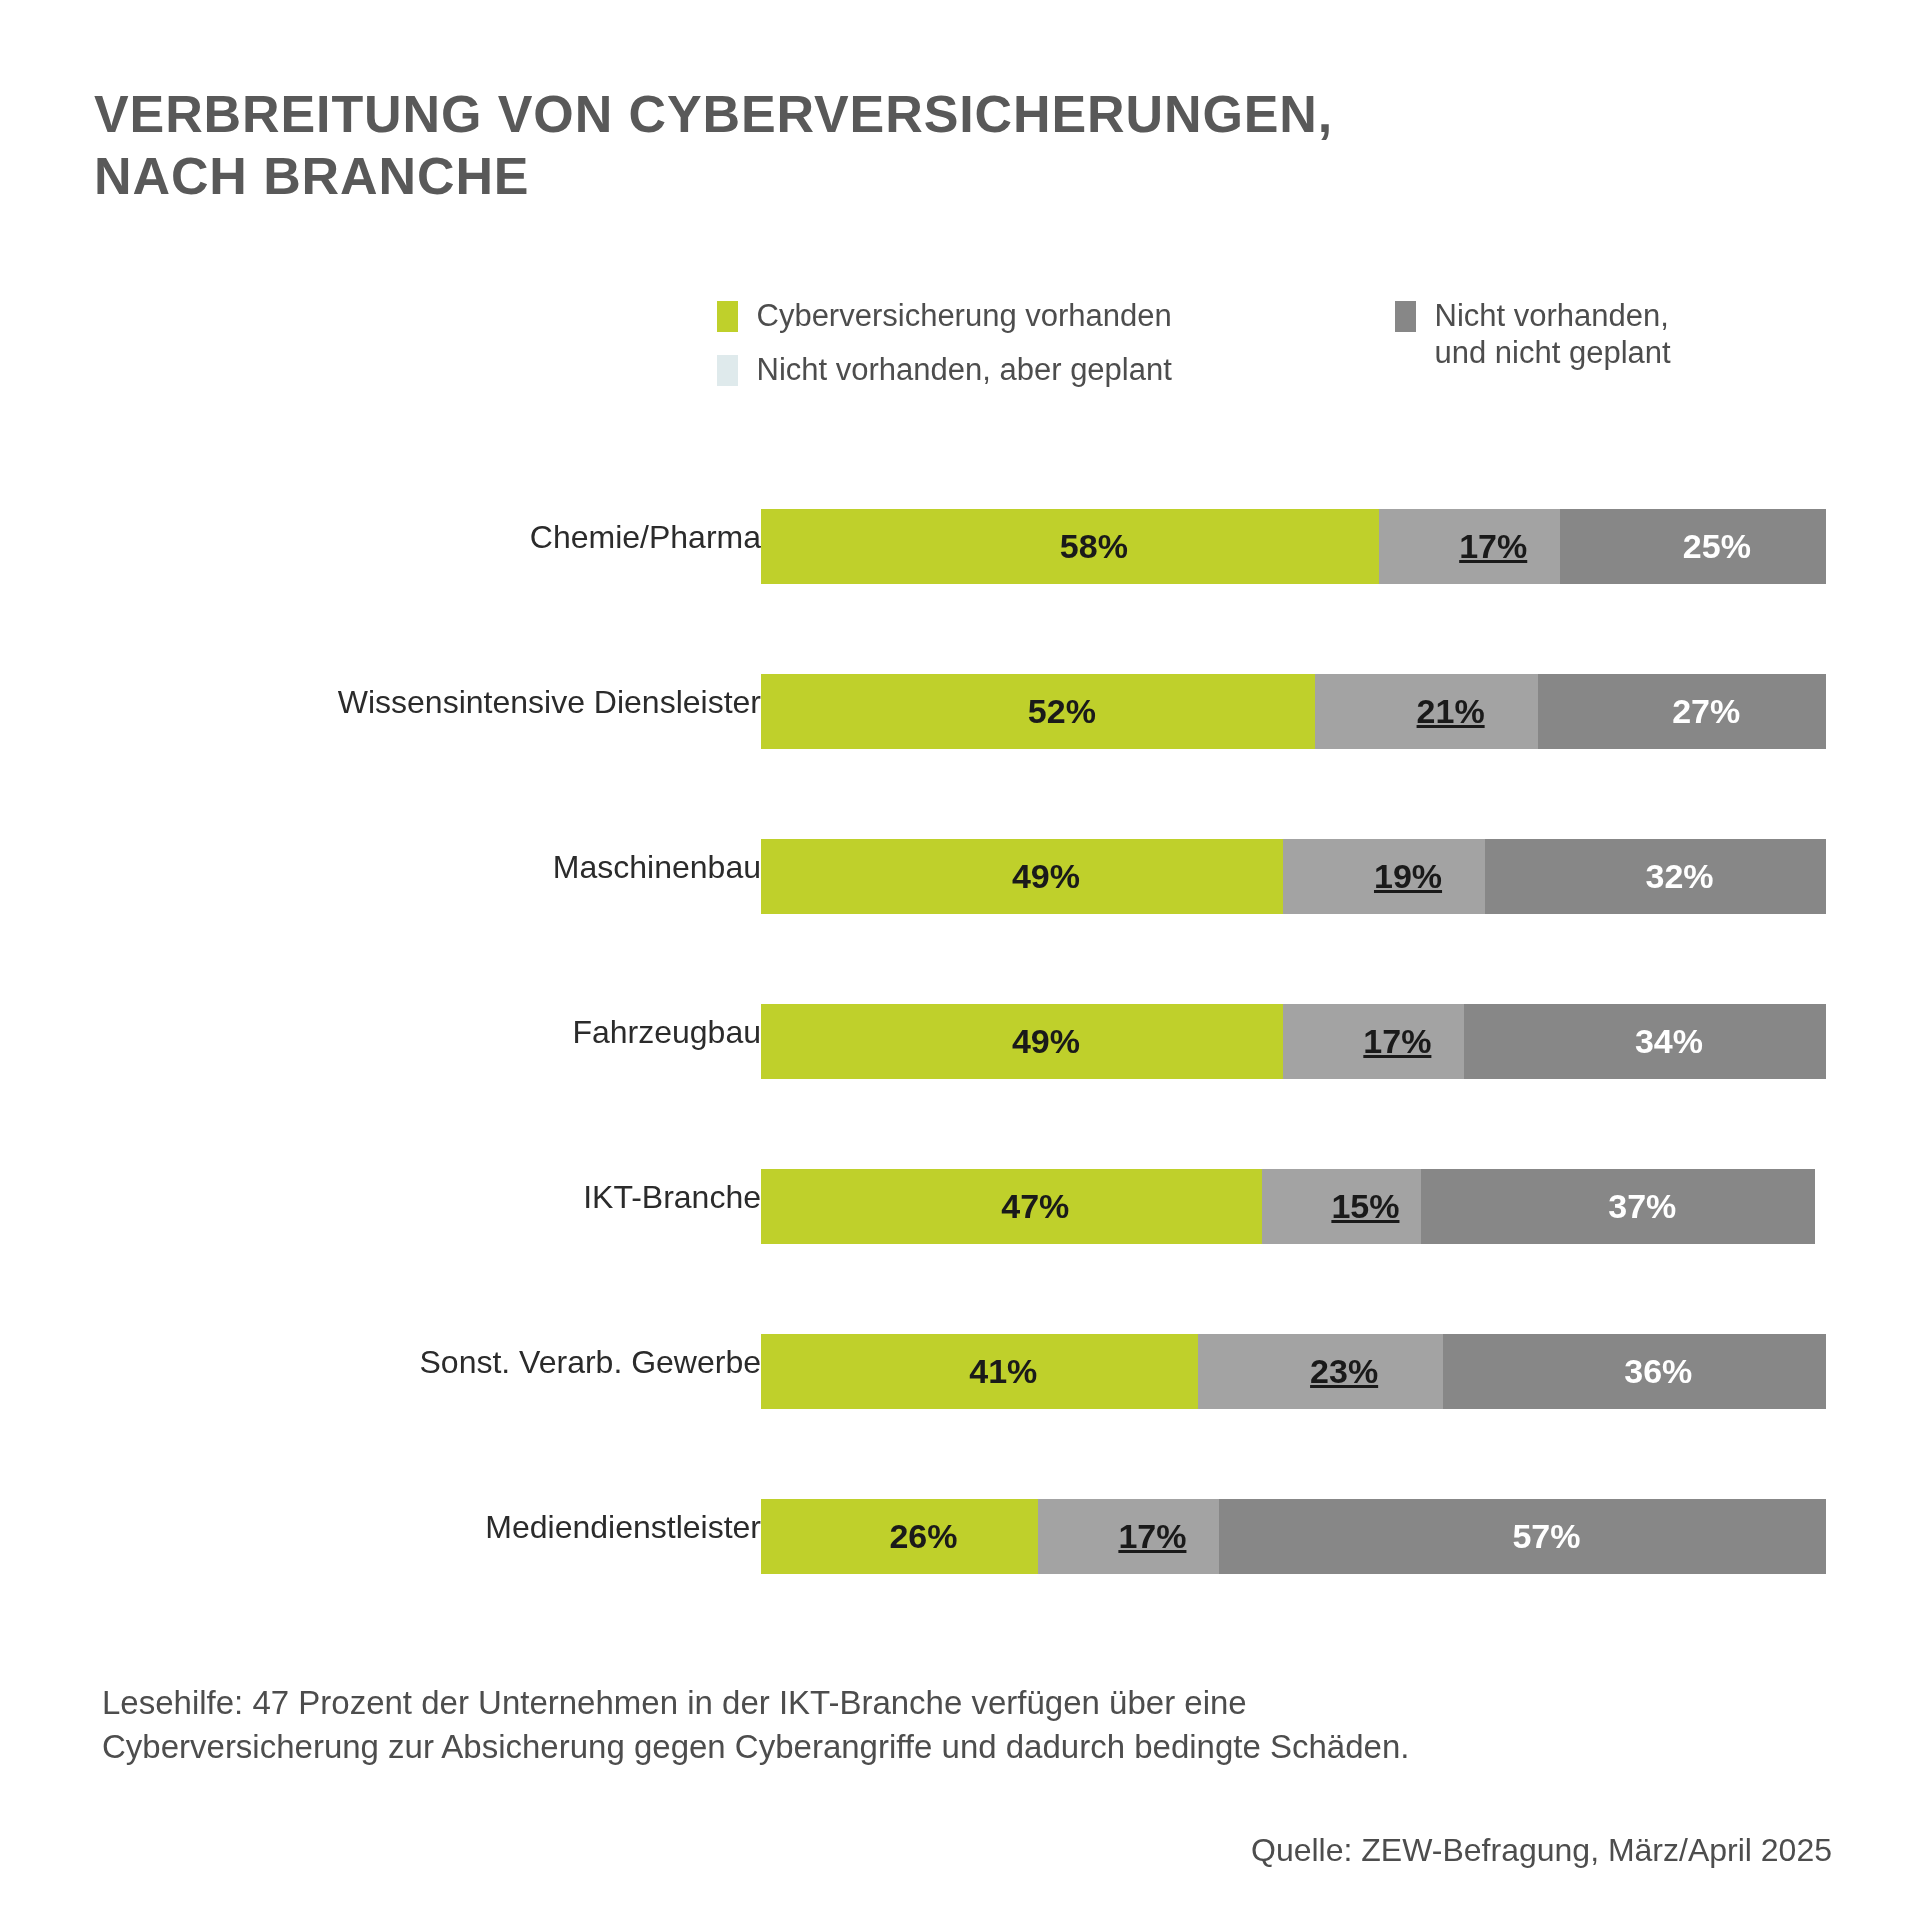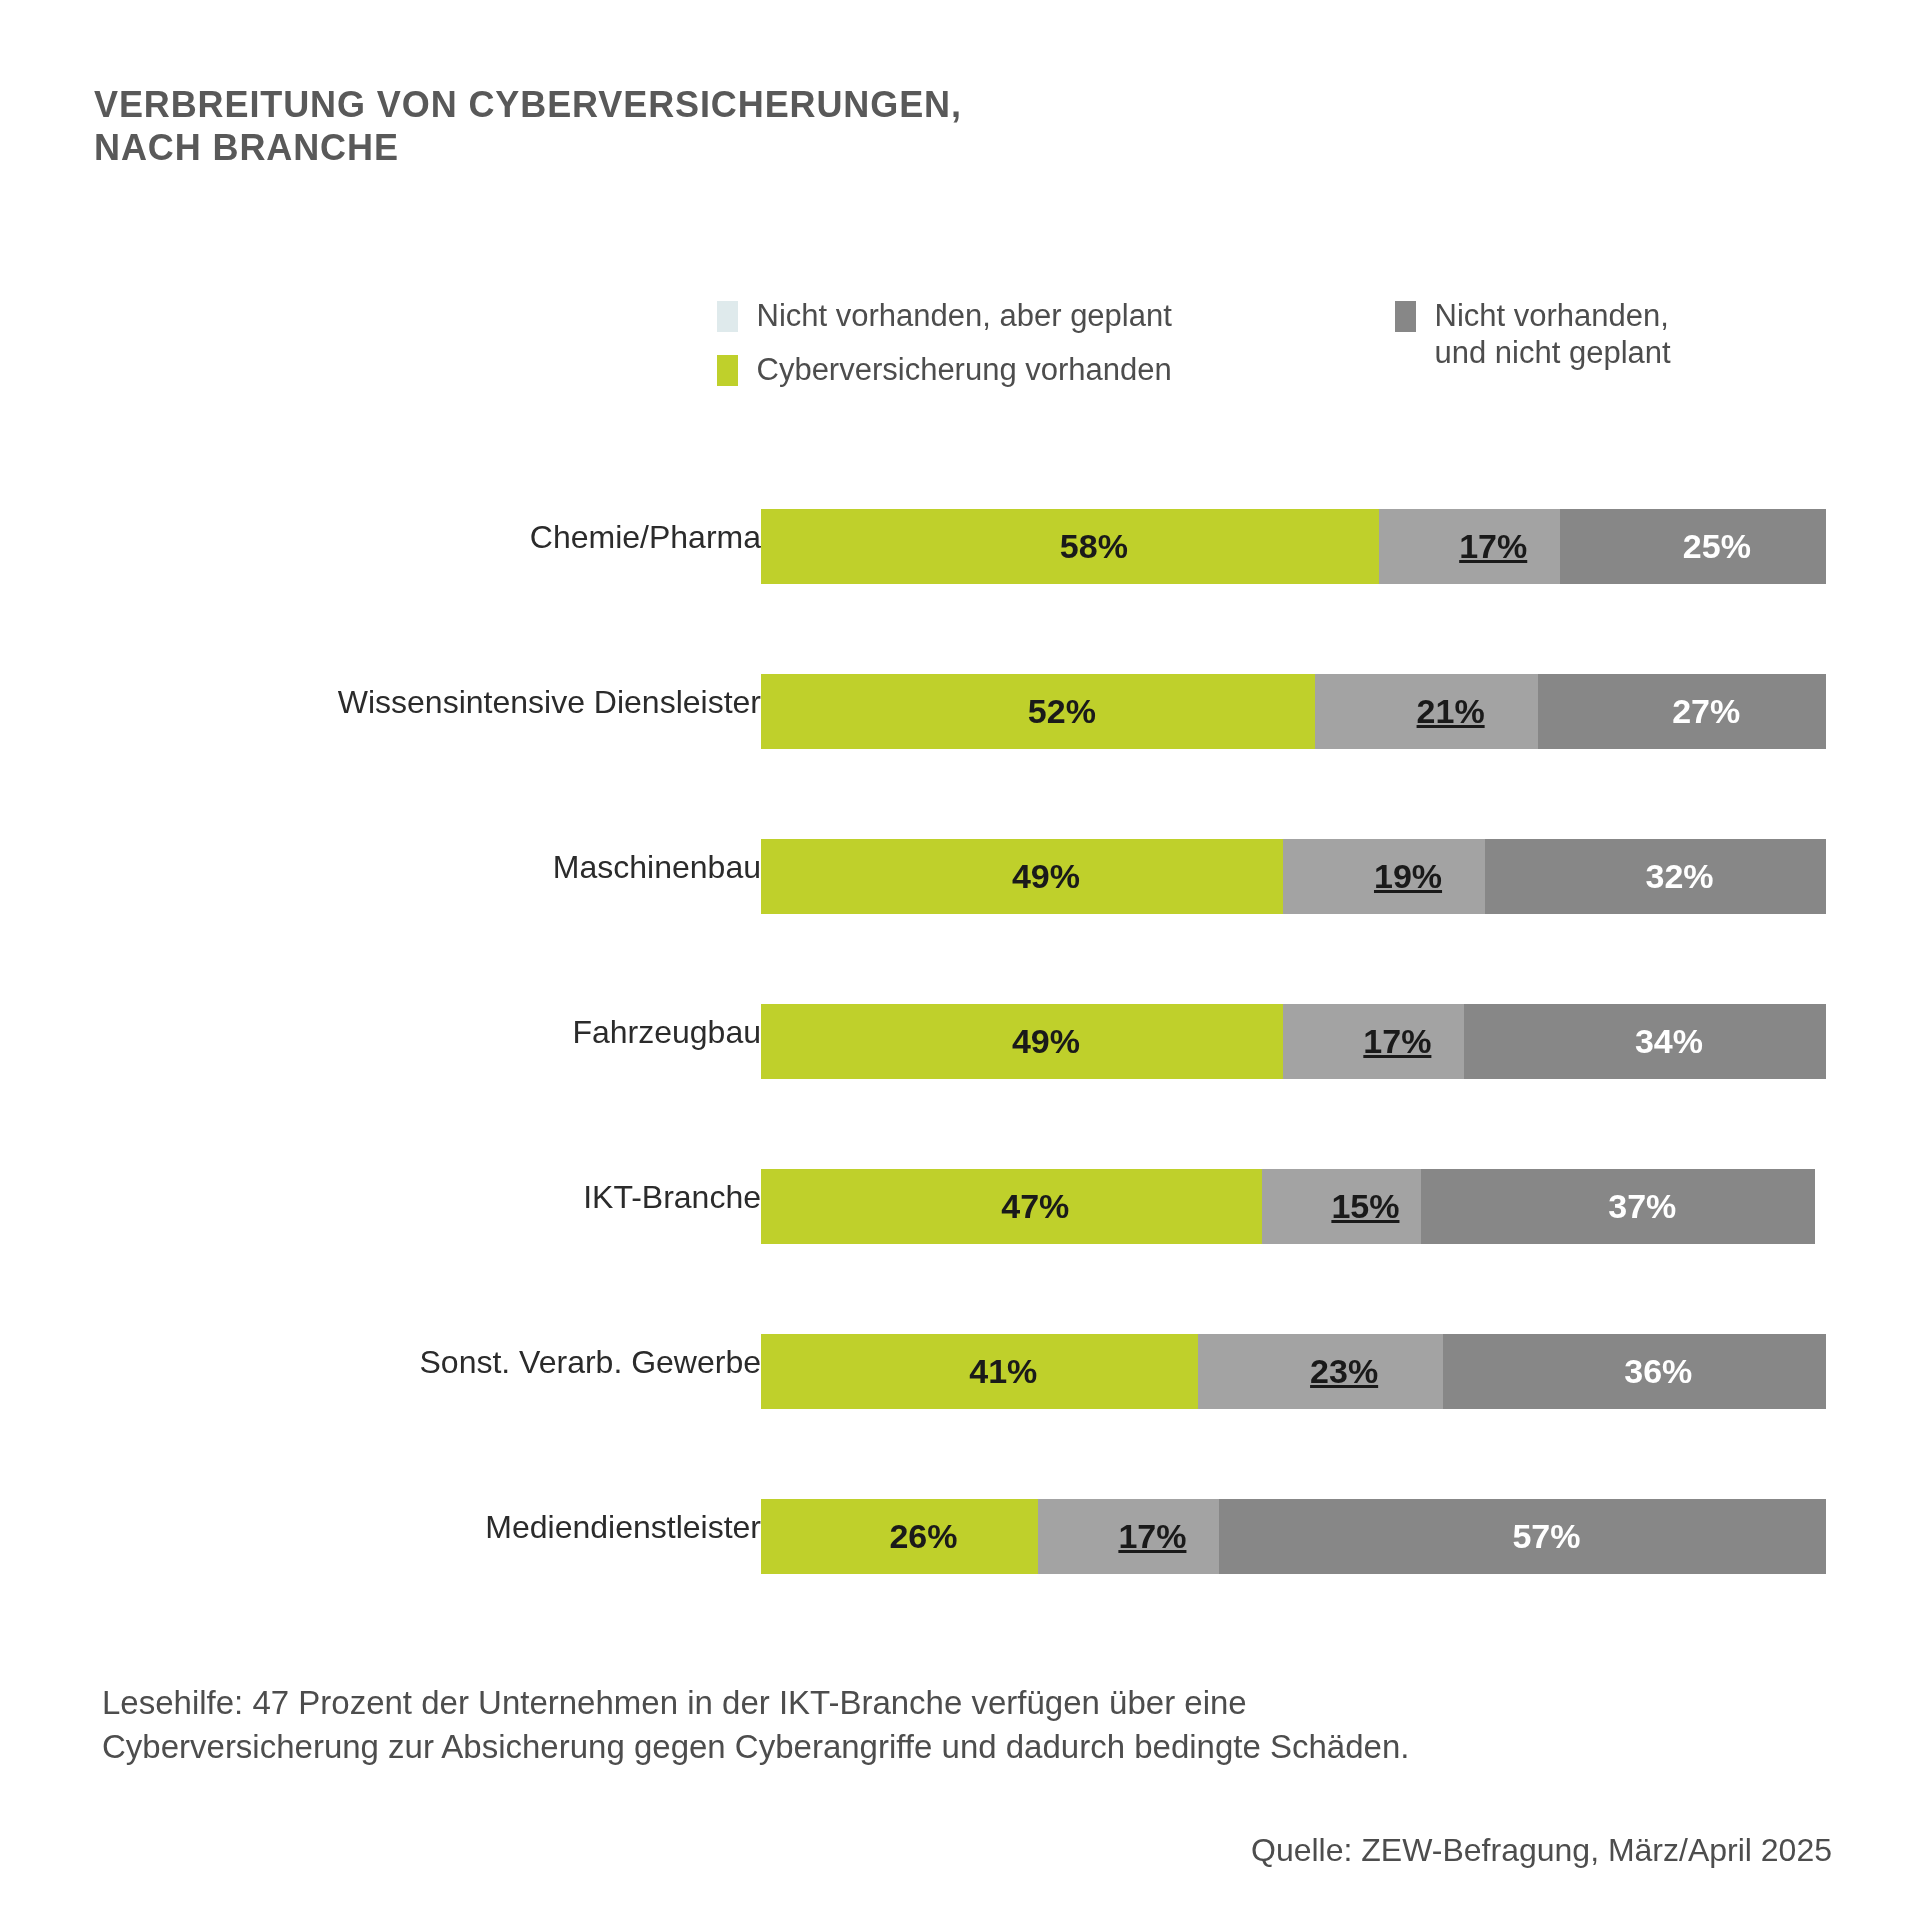--- a/index.html
+++ b/index.html
@@ -21,21 +21,21 @@
     box-sizing: border-box;
     padding: 0;
   }
 
   
   .title {
     position: absolute;
     left: 94px;
     top: 83px;
     width: 1541px;
-    font-size: 36px;
+    font-size: 52px;
     font-weight: bold;
     letter-spacing: 0.9px;
     line-height: 1.20;
     color: #595959;
     text-transform: uppercase;
   }
   .title .line2 { display: block; }
 
   
   .legend {
@@ -144,26 +144,26 @@
 <div class="page">
 
   <div class="title">
     <span>VERBREITUNG VON CYBERVERSICHERUNGEN,</span>
     <span class="line2">NACH BRANCHE</span>
   </div>
 
   <div class="legend">
     <div class="legend-col-left">
       <div class="legend-item">
+        <span class="legend-swatch sw-green"></span>
+        <span class="legend-label">Cyberversicherung vorhanden</span>
+      </div>
+      <div class="legend-item">
         <span class="legend-swatch sw-light"></span>
         <span class="legend-label">Nicht vorhanden, aber geplant</span>
-      </div>
-      <div class="legend-item">
-        <span class="legend-swatch sw-green"></span>
-        <span class="legend-label">Cyberversicherung vorhanden</span>
       </div>
     </div>
     <div class="legend-col-right">
       <div class="legend-item">
         <span class="legend-swatch sw-gray"></span>
         <span class="legend-label">
           <span>Nicht vorhanden,</span><br>
           <span>und nicht geplant</span>
         </span>
       </div>

